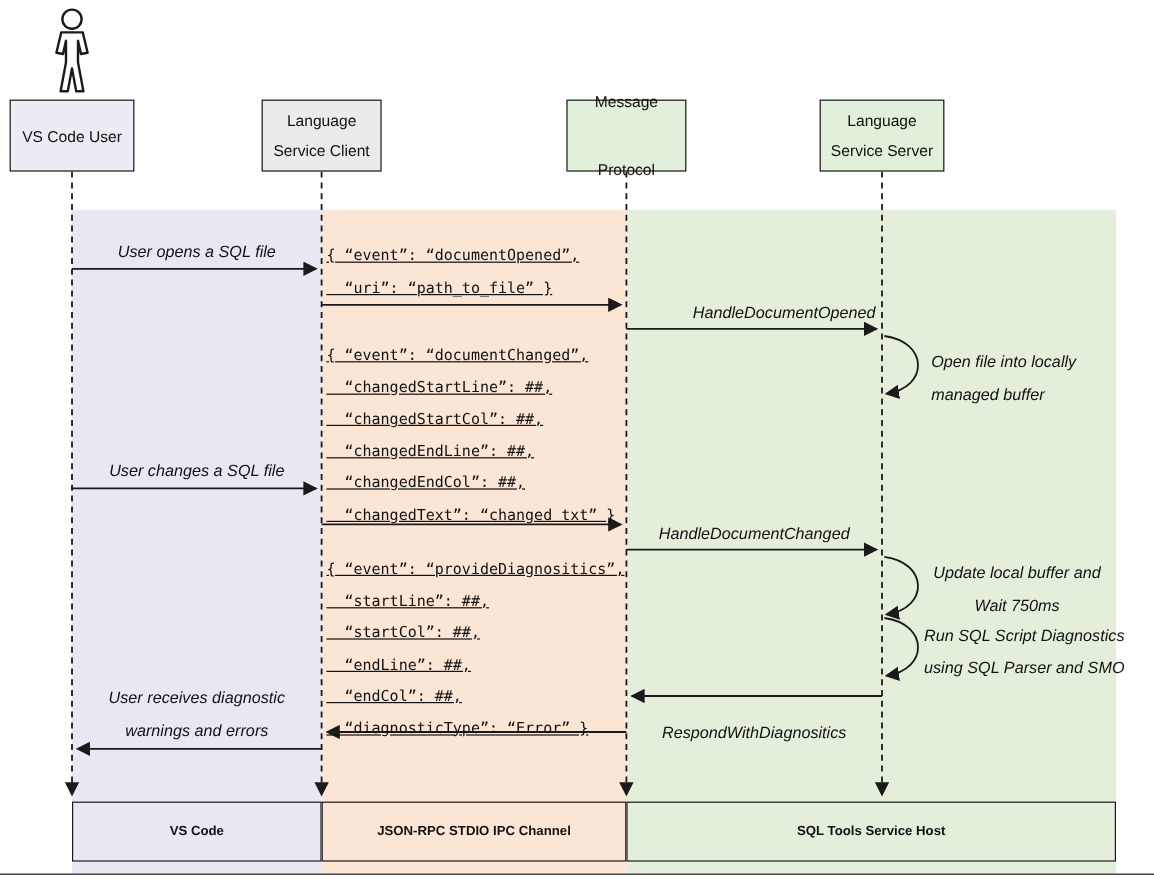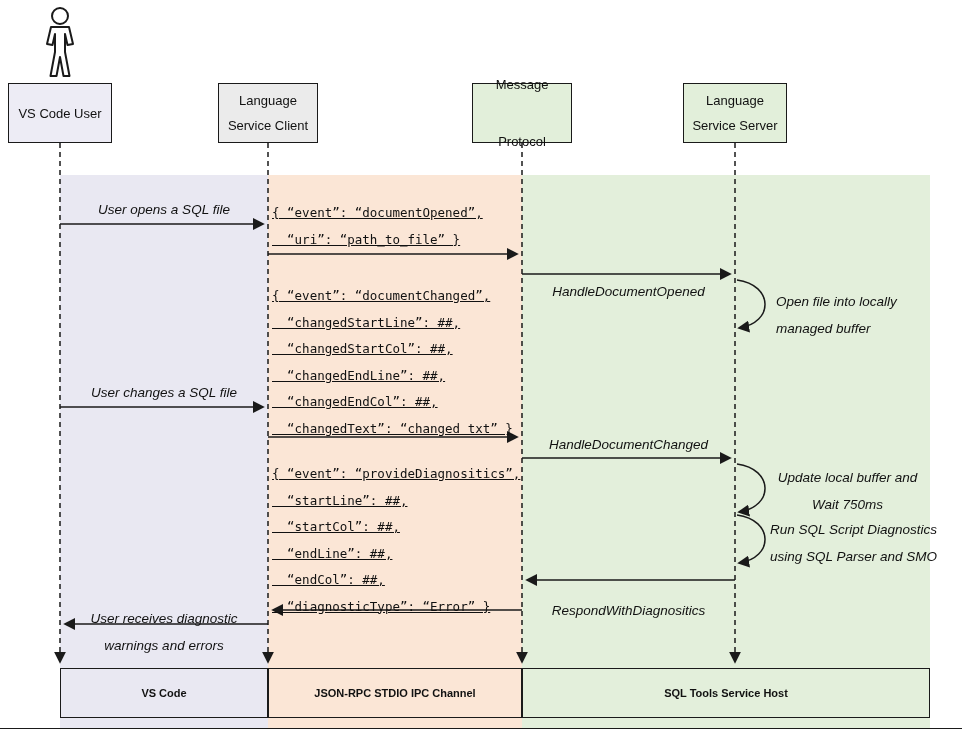--- a/index.html
+++ b/index.html
@@ -122,26 +122,26 @@
       <path d="M737 464 C774 469 774 507 739 512" marker-end="url(#ah)"></path>
       <path d="M737 515 C774 520 774 558 739 563" marker-end="url(#ah)"></path>
 
       <line x1="735" y1="580" x2="527" y2="580" marker-end="url(#ah)"></line>
       <line x1="522" y1="610" x2="273" y2="610" marker-end="url(#ah)"></line>
       <line x1="268" y1="624" x2="65" y2="624" marker-end="url(#ah)"></line>
     </g>
   </svg>
 
   <div class="lbl center" style="left:60px;top:202px;width:208px;">User opens a SQL file</div>
-  <div class="lbl center" style="left:522px;top:253px;width:213px;margin-top:31px;">HandleDocumentOpened</div>
+  <div class="lbl center" style="left:547px;top:253px;width:213px;">HandleDocumentOpened</div>
   <div class="lbl center" style="left:60px;top:385px;width:208px;">User changes a SQL file</div>
   <div class="lbl center" style="left:522px;top:437px;width:213px;">HandleDocumentChanged</div>
   <div class="lbl center" style="left:522px;top:559px;width:213px;margin-top:44px;">RespondWithDiagnositics</div>
 
-  <div class="lbl center multi" style="left:60px;top:568px;width:208px;margin-top:37px;">
+  <div class="lbl center multi" style="left:60px;top:568px;width:208px;">
     <div>User receives diagnostic</div>
     <div>warnings and errors</div>
   </div>
 
   <div class="lbl multi" style="left:776px;top:288px;">
     <div>Open file into locally</div>
     <div>managed buffer</div>
   </div>
   <div class="lbl multi center" style="left:765px;top:464px;width:165px;">
     <div>Update local buffer and</div>

